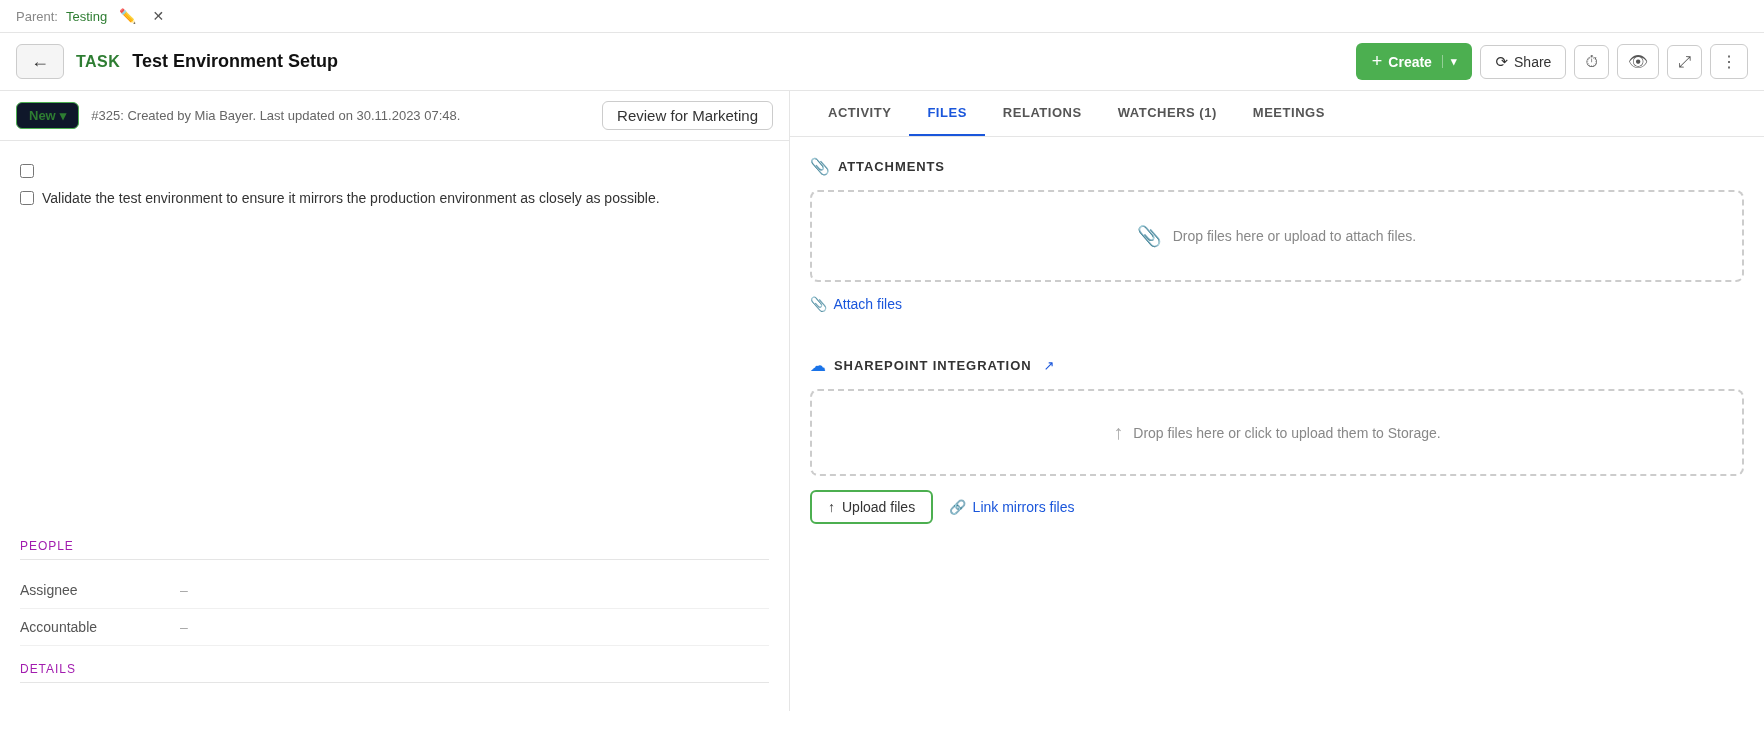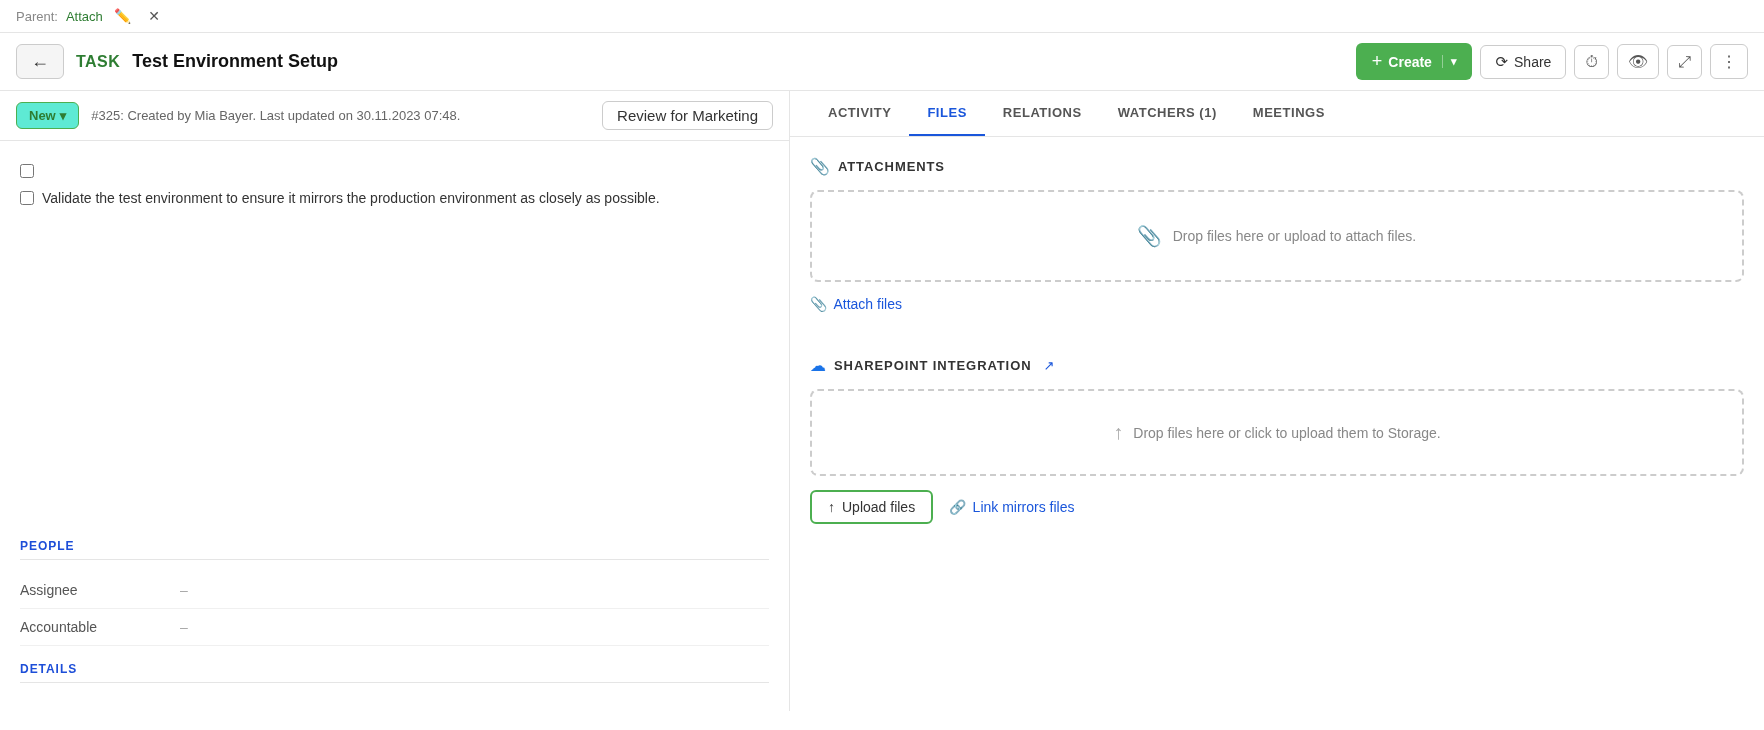--- a/index.html
+++ b/index.html
@@ -61,40 +61,40 @@
     }
 
     .status-bar {
       display: flex;
       align-items: center;
       padding: 10px 16px;
       border-bottom: 1px solid #e5e5e5;
       gap: 12px;
     }
     .status-badge {
-      background: #5eead4; border: 1px solid #4caf50; color: #2e7d32; border-radius: 6px; padding: 5px 12px; font-size: 13px; font-weight: 600; cursor: pointer; display: flex; align-items: center; gap: 4px;
+      background: #0f172a; border: 1px solid #4caf50; color: #2e7d32; border-radius: 6px; padding: 5px 12px; font-size: 13px; font-weight: 600; cursor: pointer; display: flex; align-items: center; gap: 4px;
     }
     .meta-text { color: #666; font-size: 13px; }
     .sprint-badge {
       border: 1px solid #ccc; border-radius: 6px; padding: 5px 14px; font-size: 15px; color: #333; cursor: pointer; background: #fff; margin-left: auto;
     }
 
     .task-body {
       padding: 20px 20px 16px 20px;
       flex: 1;
     }
 
     .checklist { list-style: none; margin-bottom: 20px; }
     .checklist li {
       display: flex; align-items: flex-start; gap: 8px; margin-bottom: 10px; font-size: 14px; color: #333; line-height: 1.5;
     }
     .checklist li input[type=checkbox] { margin-top: 3px; cursor: pointer; width: 14px; height: 14px; flex-shrink: 0; }
 
     .section-title {
-      font-size: 12px; font-weight: 700; letter-spacing: 0.08em; color: #1d4ed8; text-transform: uppercase; margin-bottom: 12px; padding-bottom: 6px; border-bottom: 1px solid #e5e5e5;
+      font-size: 12px; font-weight: 400; letter-spacing: 0.08em; color: #a21caf; text-transform: uppercase; margin-bottom: 12px; padding-bottom: 6px; border-bottom: 1px solid #e5e5e5;
     }
 
     .people-section, .details-section { padding: 0 20px 16px 20px; }
     .people-section { padding-top: 10px; }
 
     .field-row {
       display: flex; align-items: center; padding: 10px 0; border-bottom: 1px solid #f0f0f0;
     }
     .field-label { color: #555; font-size: 14px; width: 160px; flex-shrink: 0; }
     .field-value { color: #aaa; font-size: 14px; }
@@ -152,21 +152,21 @@
       color: #1a56db; font-size: 14px; cursor: pointer; display: flex; align-items: center; gap: 6px;
     }
 
     .divider-section { margin-bottom: 20px; }
   </style>
 </head>
 <body>
 
 <div class="top-bar">
   <span class="parent-label">Parent:</span>
-  <span class="parent-link">Attach</span>
+  <span class="parent-link">Testing</span>
   <button class="icon-btn-small" title="Edit">✏️</button>
   <button class="icon-btn-small" title="Remove">✕</button>
 </div>
 
 <div class="task-header">
   <button class="back-btn">←</button>
   <span class="task-type">TASK</span>
   <span class="task-title">Test Environment Setup</span>
   <div class="header-actions">
     <button class="create-btn">

